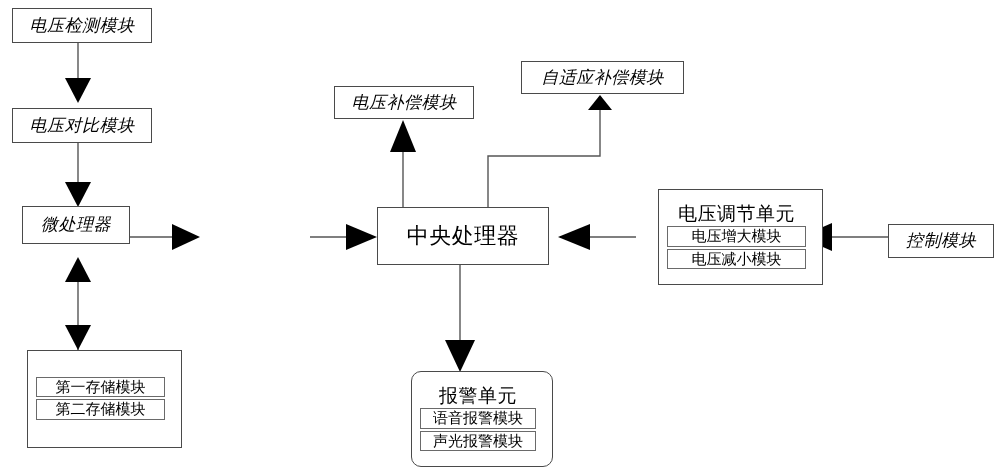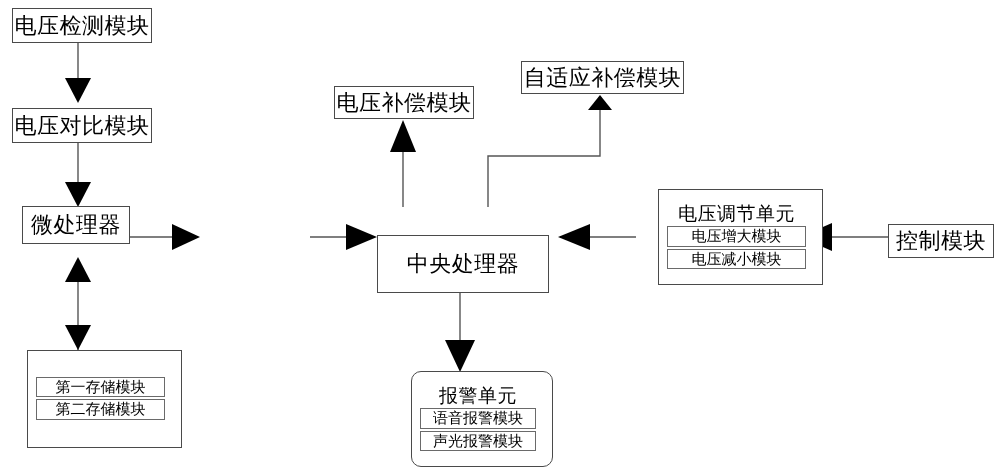--- a/index.html
+++ b/index.html
@@ -39,21 +39,22 @@
     text-align: center;
     font-family: "DejaVu Sans", "Liberation Sans", sans-serif;
     white-space: nowrap;
     z-index: 2;
   }
   .node-label {
     line-height: 1.05;
     letter-spacing: 0.5px;
   }
   .simple {
-    font-size: 22px;
+    font-size: 17px;
+    font-style: italic;
   }
   .unit {
     padding: 2px 12px 4px 4px;
     justify-content: center;
     margin-left: 22px;
   }
   .unit > .node-label {
     font-size: 19px;
     margin: 1px 0 3px 0;
   }
@@ -145,21 +146,21 @@
   <div class="node simple" style="left:22px; top:206px; width:108px; height:38px;">
     <span class="node-label">微处理器</span>
   </div>
 
   <div class="node unit" style="left:5px; top:350px; width:155px; height:98px;">
     <div class="sub">第一存储模块</div>
     <div class="sub">第二存储模块</div>
   </div>
 
 
-  <div class="node" style="left:377px; top:207px; width:172px; height:58px; font-size:22px;margin-top:28px;">
+  <div class="node" style="left:377px; top:207px; width:172px; height:58px; font-size:22px;">
     <span class="node-label">中央处理器</span>
   </div>
 
   <div class="node simple" style="left:334px; top:86px; width:140px; height:33px;align-items:center;">
     <span class="node-label">电压补偿模块</span>
   </div>
 
   <div class="node simple" style="left:521px; top:61px; width:163px; height:33px;">
     <span class="node-label">自适应补偿模块</span>
   </div>

